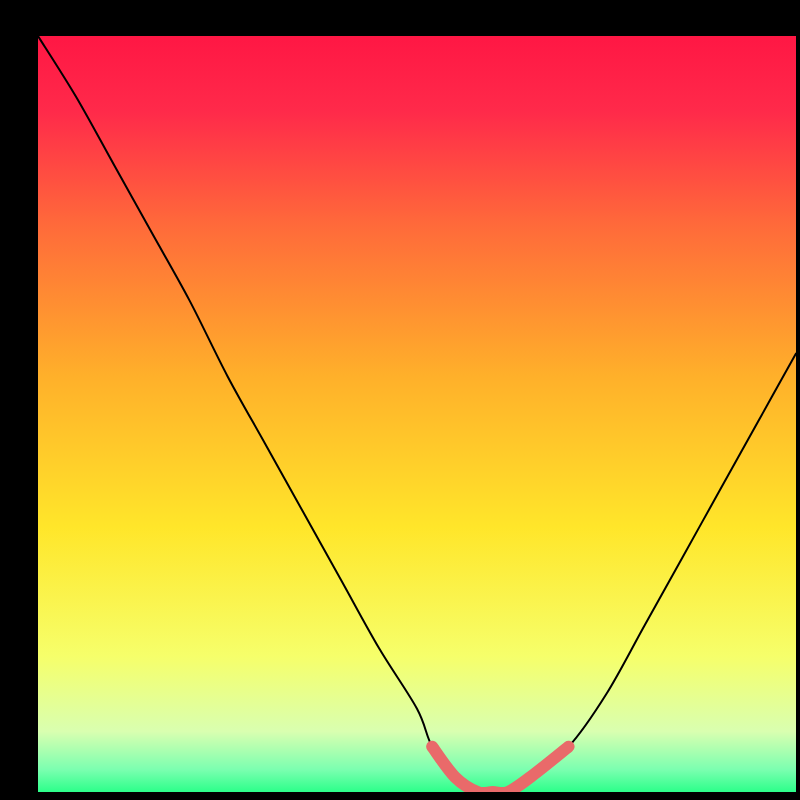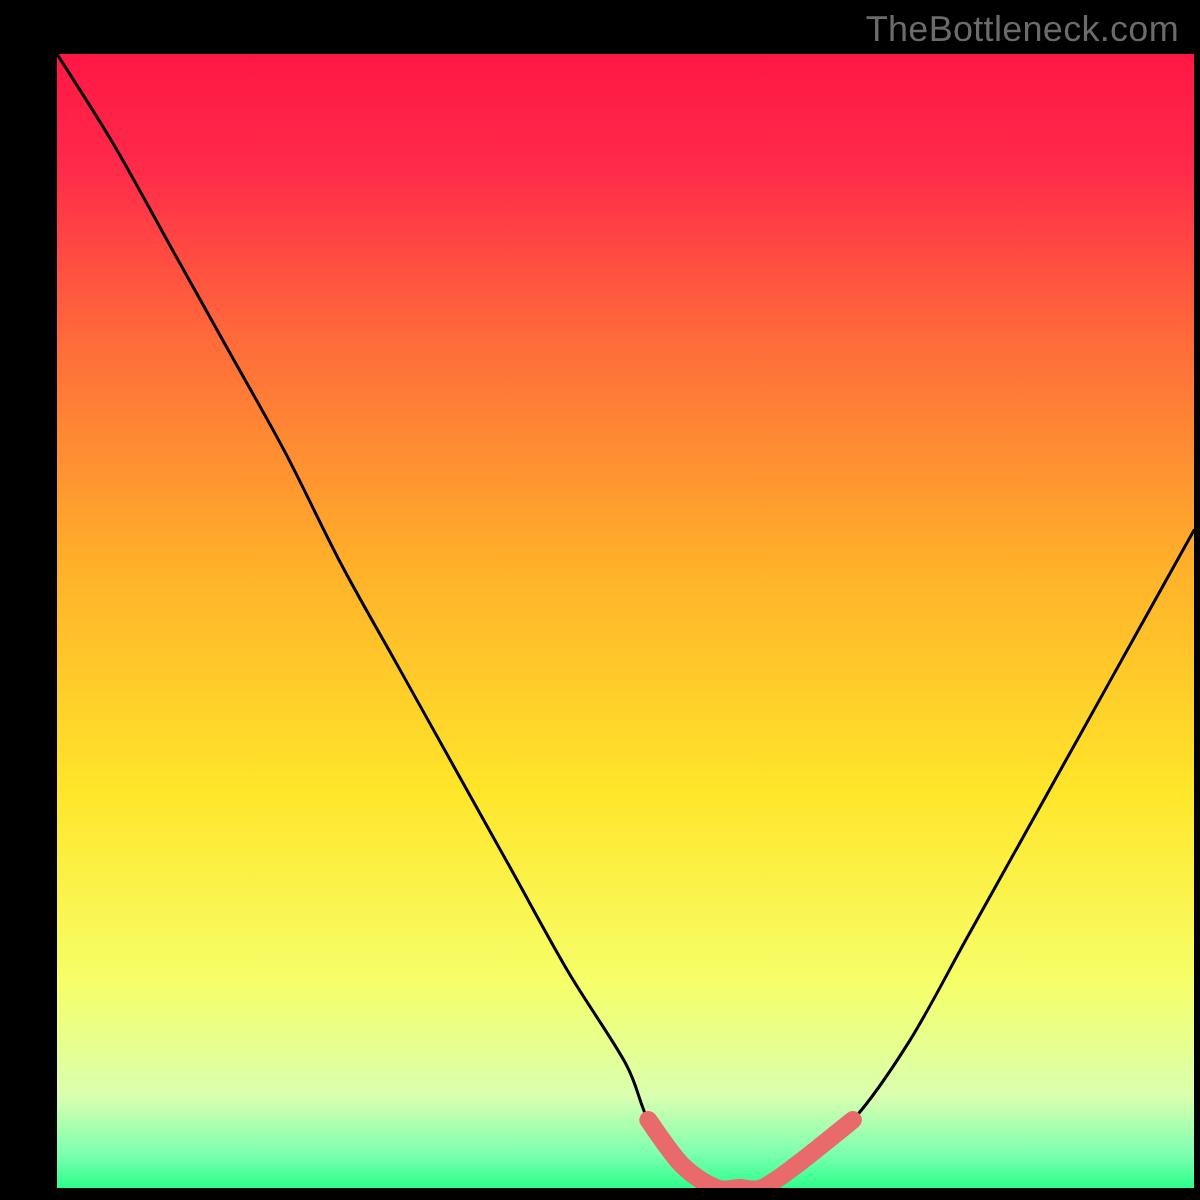--- a/index.html
+++ b/index.html
@@ -33,21 +33,20 @@
     top: 0;
     width: 800px;
     height: 800px;
   }
 </style>
 </head>
 <body>
 
 <div class="frame">
 
-  <div class="watermark">TheBottleneck.com</div>
 
   <svg viewBox="0 0 800 800" preserveAspectRatio="none">
     <defs>
       <linearGradient id="bg-grad" x1="0" y1="0" x2="0" y2="1">
           <stop offset="0%" stop-color="#ff1744"></stop>
           <stop offset="10%" stop-color="#ff2a4a"></stop>
           <stop offset="25%" stop-color="#ff6a3a"></stop>
           <stop offset="45%" stop-color="#ffb02a"></stop>
           <stop offset="65%" stop-color="#ffe62a"></stop>
           <stop offset="82%" stop-color="#f6ff6a"></stop>

